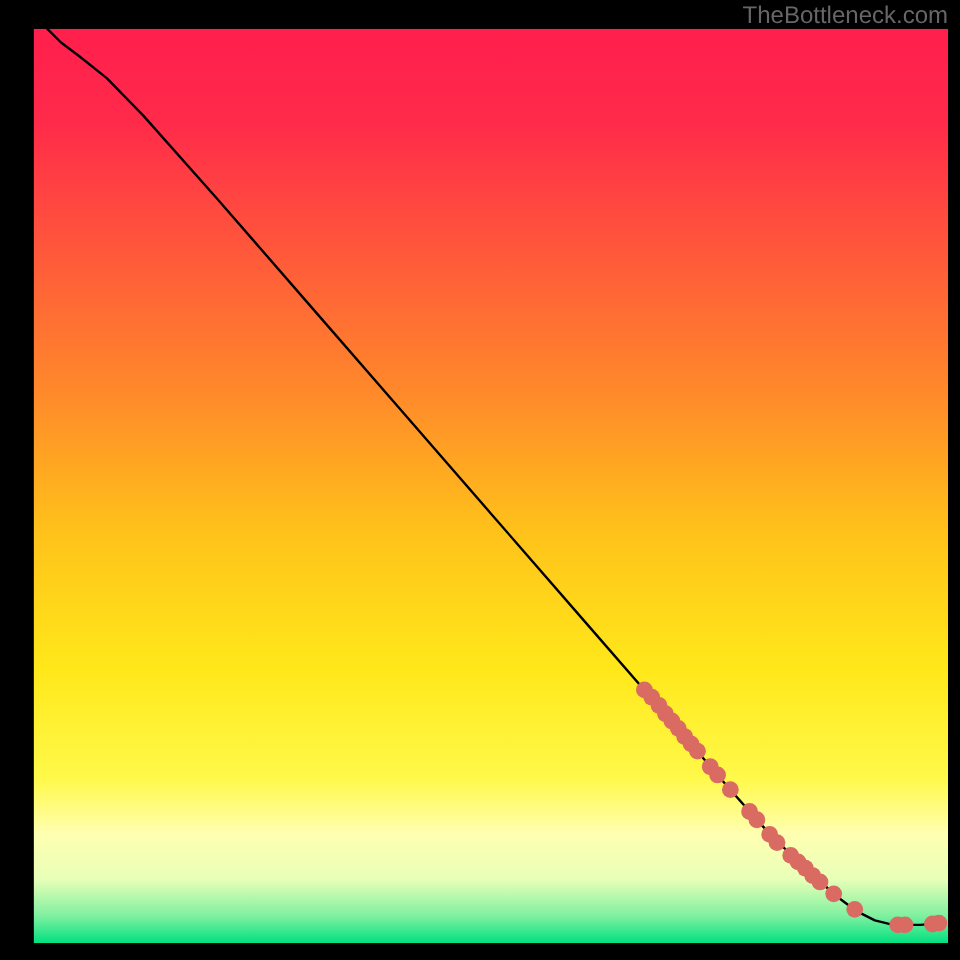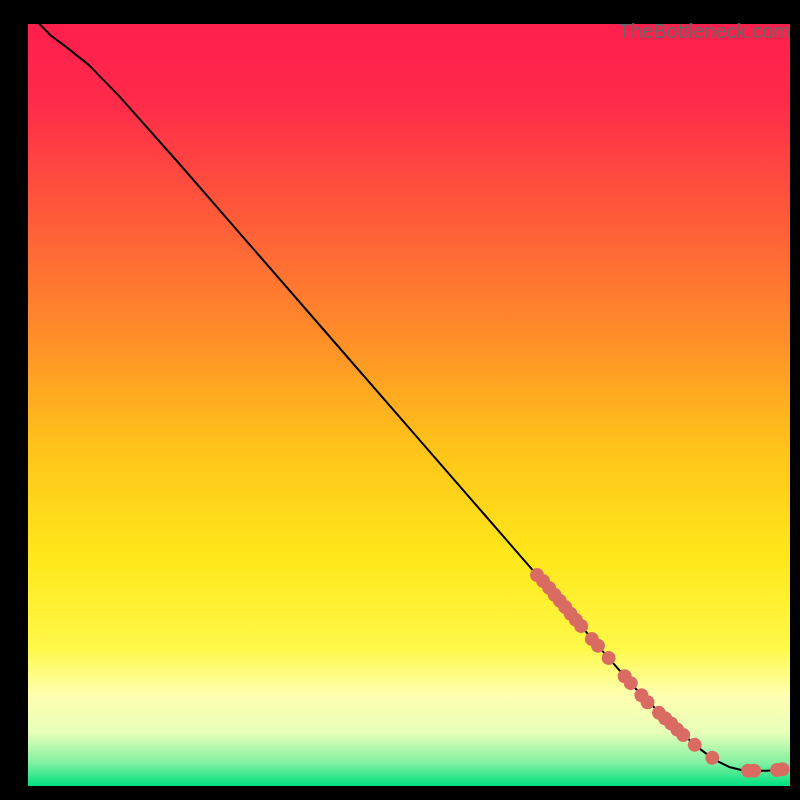--- a/index.html
+++ b/index.html
@@ -6,21 +6,21 @@
   html, body { width: 800px; height: 800px; overflow: hidden; }
   body { background: #000; font-family: Arial, sans-serif; }
   .chart-container {
     position: relative;
     width: 800px;
     height: 800px;
     background: #000;
   }
   .watermark {
     position: absolute;
-    top: 20px;
+    top: 2px;
     right: 10px;
     color: #666;
     font-size: 20px;
     font-weight: normal;
     z-index: 10;
   }
   .plot-area {
     position: absolute;
     left: 28px;
     top: 24px;

